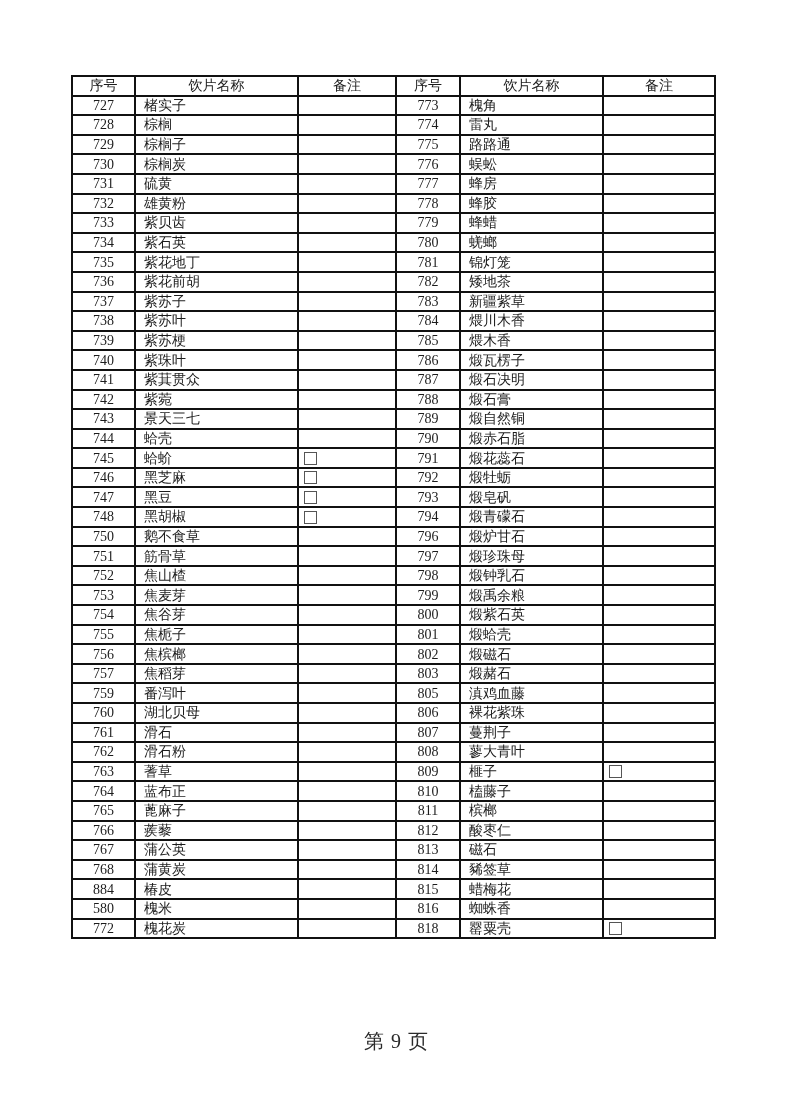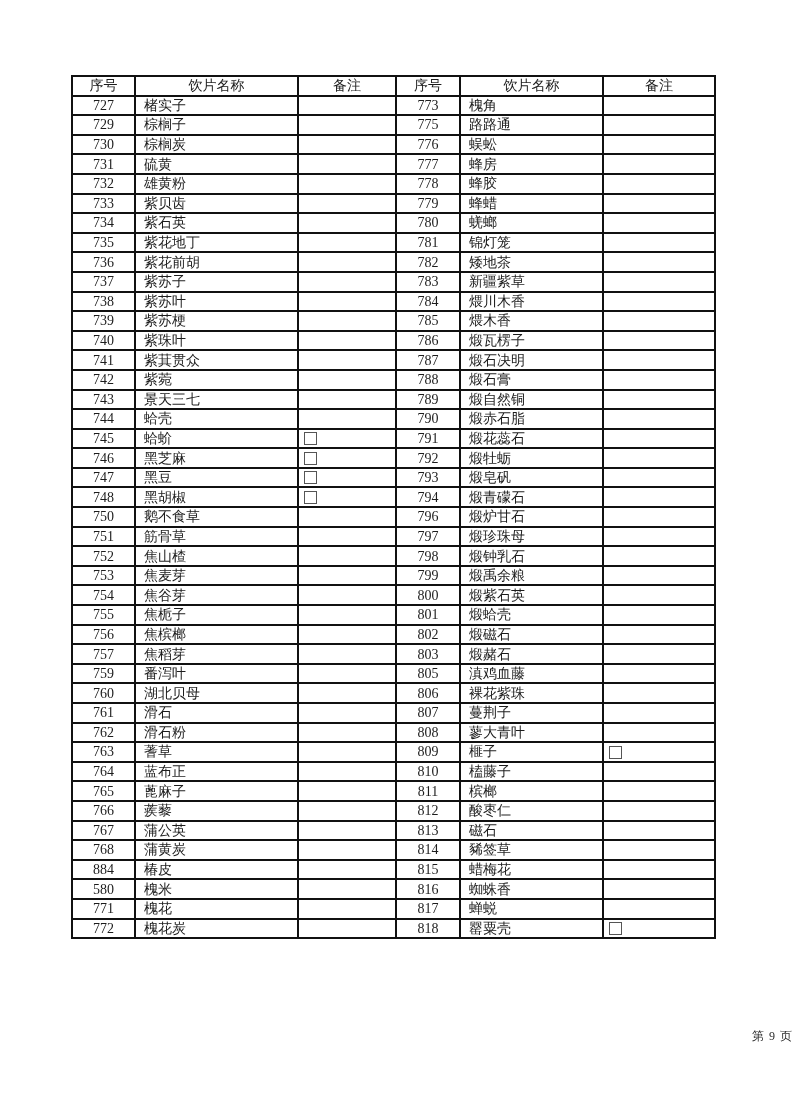--- a/index.html
+++ b/index.html
@@ -42,22 +42,22 @@
     border: 1.5px solid #555555;
     background: #ffffff;
     vertical-align: middle;
     margin-top: -2px;
   }
   .footer {
     position: absolute;
     left: 0;
     top: 1028px;
     width: 100%;
-    text-align: right;
-    font-size: 12px;
+    text-align: center;
+    font-size: 20px;
     color: #2a2a2a;
     letter-spacing: 1px;
   }
 </style>
 </head>
 <body>
 
 <div class="page">
 
   <table class="med-table">
@@ -82,20 +82,28 @@
     <tbody>
         <tr>
           <td class="c-no">727</td>
           <td class="c-name">楮实子</td>
           <td class="c-remark"></td>
           <td class="c-no">773</td>
           <td class="c-name">槐角</td>
           <td class="c-remark"></td>
         </tr>
         <tr>
+          <td class="c-no">728</td>
+          <td class="c-name">棕榈</td>
+          <td class="c-remark"></td>
+          <td class="c-no">774</td>
+          <td class="c-name">雷丸</td>
+          <td class="c-remark"></td>
+        </tr>
+        <tr>
           <td class="c-no">729</td>
           <td class="c-name">棕榈子</td>
           <td class="c-remark"></td>
           <td class="c-no">775</td>
           <td class="c-name">路路通</td>
           <td class="c-remark"></td>
         </tr>
         <tr>
           <td class="c-no">730</td>
           <td class="c-name">棕榈炭</td>
@@ -399,28 +407,20 @@
           <td class="c-no">815</td>
           <td class="c-name">蜡梅花</td>
           <td class="c-remark"></td>
         </tr>
         <tr>
           <td class="c-no">580</td>
           <td class="c-name">槐米</td>
           <td class="c-remark"></td>
           <td class="c-no">816</td>
           <td class="c-name">蜘蛛香</td>
-          <td class="c-remark"></td>
-        </tr>
-        <tr>
-          <td class="c-no">771</td>
-          <td class="c-name">槐花</td>
-          <td class="c-remark"></td>
-          <td class="c-no">817</td>
-          <td class="c-name">蝉蜕</td>
           <td class="c-remark"></td>
         </tr>
         <tr>
           <td class="c-no">772</td>
           <td class="c-name">槐花炭</td>
           <td class="c-remark"></td>
           <td class="c-no">818</td>
           <td class="c-name">罂粟壳</td>
           <td class="c-remark"><span class="checkbox"></span></td>
         </tr>

